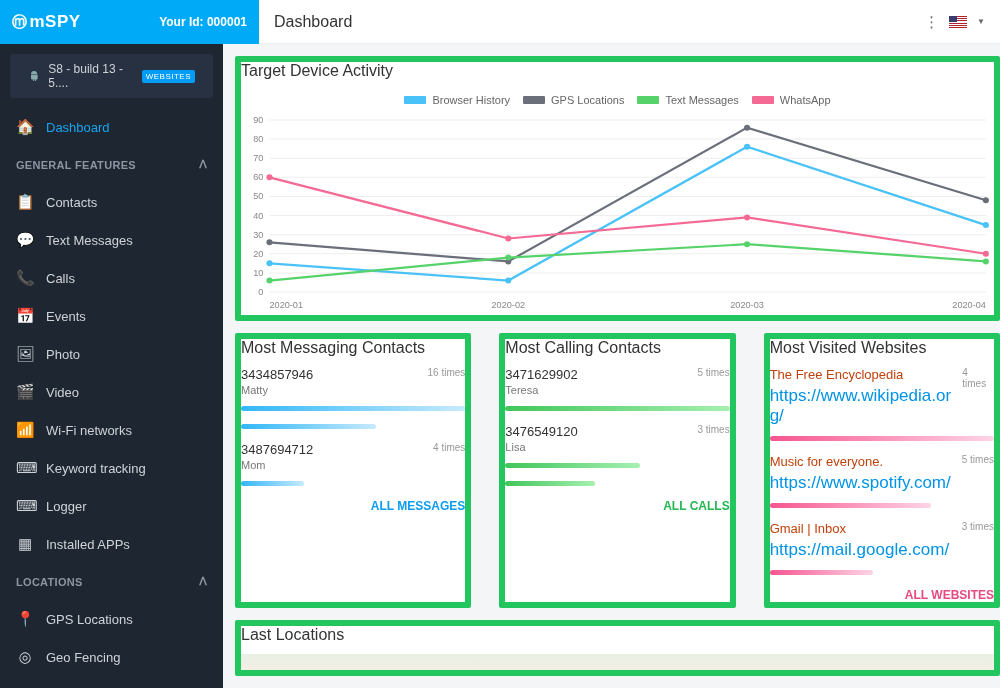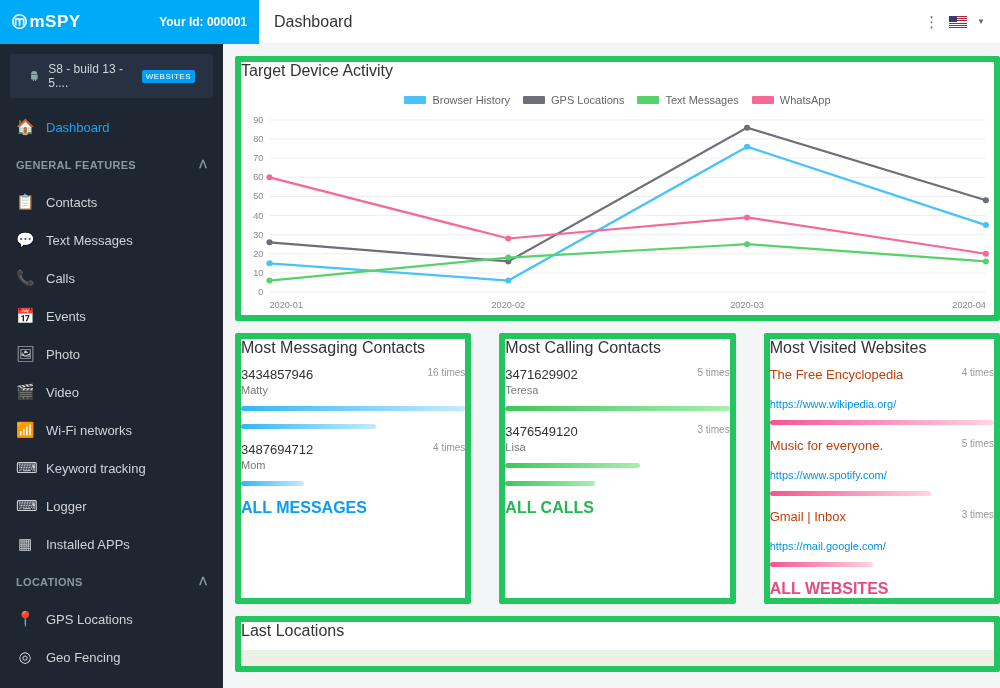--- a/index.html
+++ b/index.html
@@ -45,22 +45,22 @@
 .contact-row { margin-bottom: 13px; }
 .contact-top { display:flex; justify-content:space-between; align-items:flex-start; }
 .contact-top .num { font-size:13px; color:#333; }
 .contact-top .sub { font-size:11px; color:#777; margin-top:2px; }
 .contact-top .times { font-size:10px; color:#999; }
 .bar { height:5px; border-radius:3px; margin-top:10px;}
 .bar-blue { background: linear-gradient(to right, #31b7f7, #c6eaff); }
 .bar-green { background: linear-gradient(to right, #40c65a, #a6f0b1); }
 .bar-pink { background: linear-gradient(to right, #f65590, #ffd4e5); }
 .site-title { font-size:13px; color:#c2410c; }
-.site-url { font-size:11px; color:#0093e6; margin-top:16px; word-break:break-all; }
-.card-footer { text-align:left; font-size:16px; font-weight:700; margin-top:0; }
+.site-url { font-size:17px; color:#0093e6; margin-top:4px; word-break:break-all; }
+.card-footer { text-align:right; font-size:12px; font-weight:700; margin-top:0; }
 .cf-blue { color:#0a9df2; } .cf-green { color:#24b753; } .cf-pink { color:#e84a7e; }
 
 .mapcard { margin-top:12px; }
 .mappreview { height:16px; background: linear-gradient(#e9f0e4, #f3efe6); position:relative; overflow:hidden; margin-top:10px;}
 </style>
 </head>
 <body>
 
 <div class="topbar">
   <div class="logo-area">

